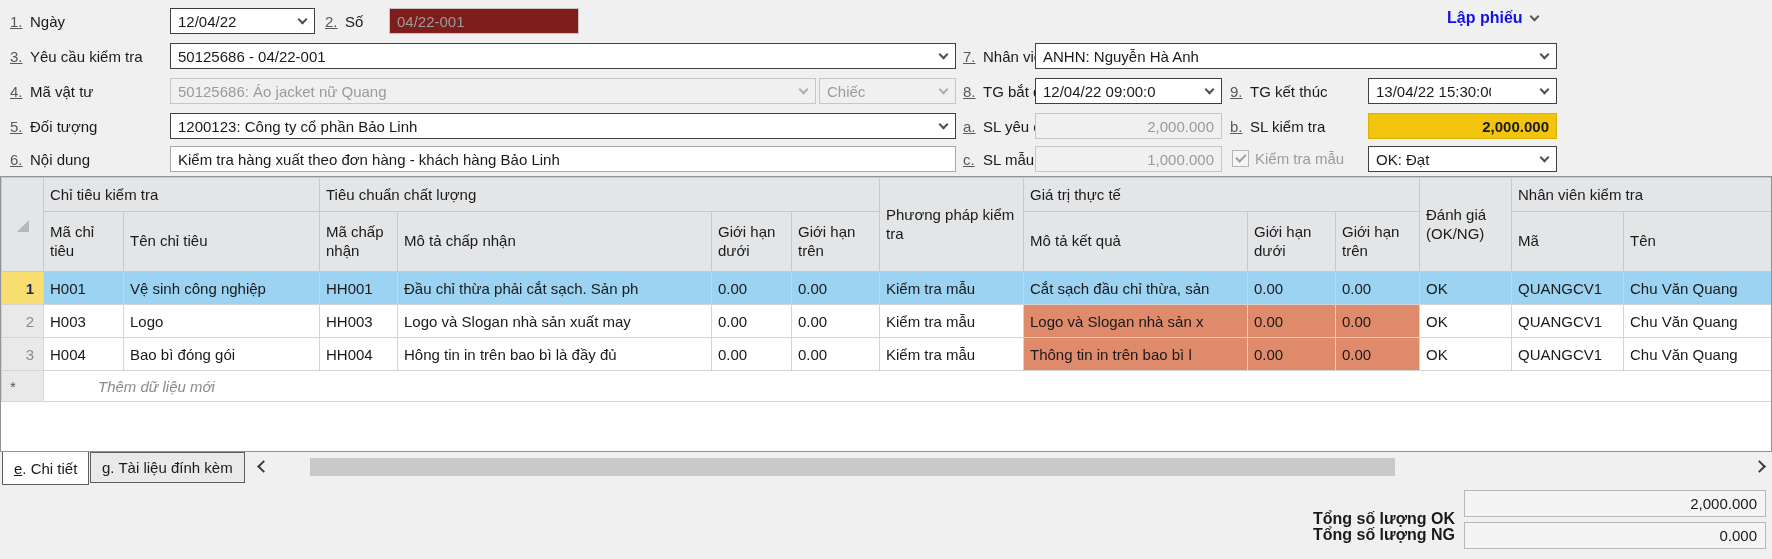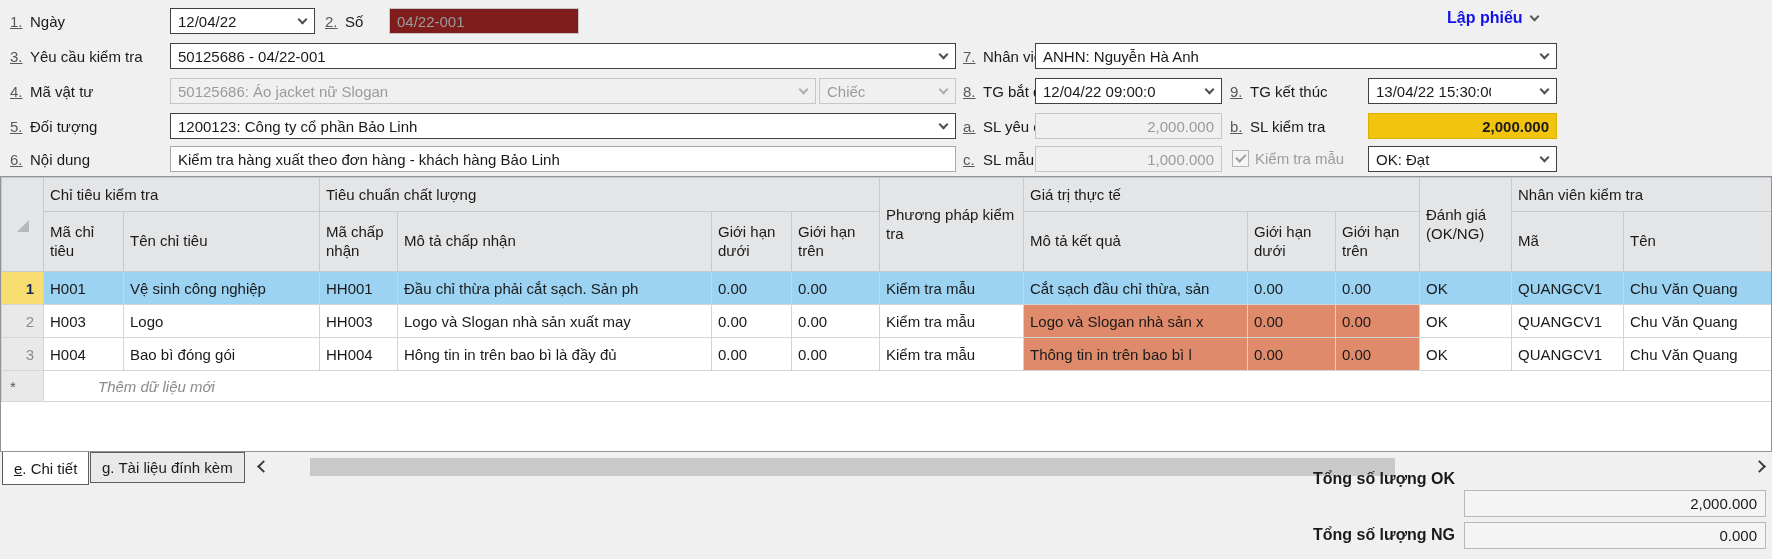--- a/index.html
+++ b/index.html
@@ -125,21 +125,21 @@
 <div class="field" style="left:170px;top:43px;width:786px">
   <span class="val">50125686 - 04/22-001</span>
   <span class="chev small"></span>
 </div>
 
 <div class="flabel" style="left:10px;top:78px">
   <span class="fnum">4.</span>
     <span>Mã vật tư</span>
 </div>
 <div class="field disabled" style="left:170px;top:78px;width:646px">
-  <span class="val">50125686: Áo jacket nữ Slogan</span>
+  <span class="val">50125686: Áo jacket nữ Quang</span>
   <span class="chev small"></span>
 </div>
 <div class="field disabled" style="left:819px;top:78px;width:137px">
   <span class="val">Chiếc</span>
   <span class="chev small"></span>
 </div>
 
 <div class="flabel" style="left:10px;top:113px">
   <span class="fnum">5.</span>
     <span>Đối tượng</span>
@@ -328,20 +328,20 @@
   <span class="hk">g</span>
     <span>. Tài liệu đính kèm</span>
 </div>
 
 <div class="scroll">
   <span class="scarrow left"></span>
   <div class="thumb"></div>
   <span class="scarrow right"></span>
 </div>
 
-<div class="totlabel" style="left:1135px;top:470px">Tổng số lượng OK</div>
+<div class="totlabel" style="left:1135px;top:510px">Tổng số lượng OK</div>
 <div class="totbox" style="top:490px">
   <span>2,000.000</span>
 </div>
 <div class="totlabel" style="left:1135px;top:526px">Tổng số lượng NG</div>
 <div class="totbox" style="top:522px">
   <span>0.000</span>
 </div>
 
 </body></html>

